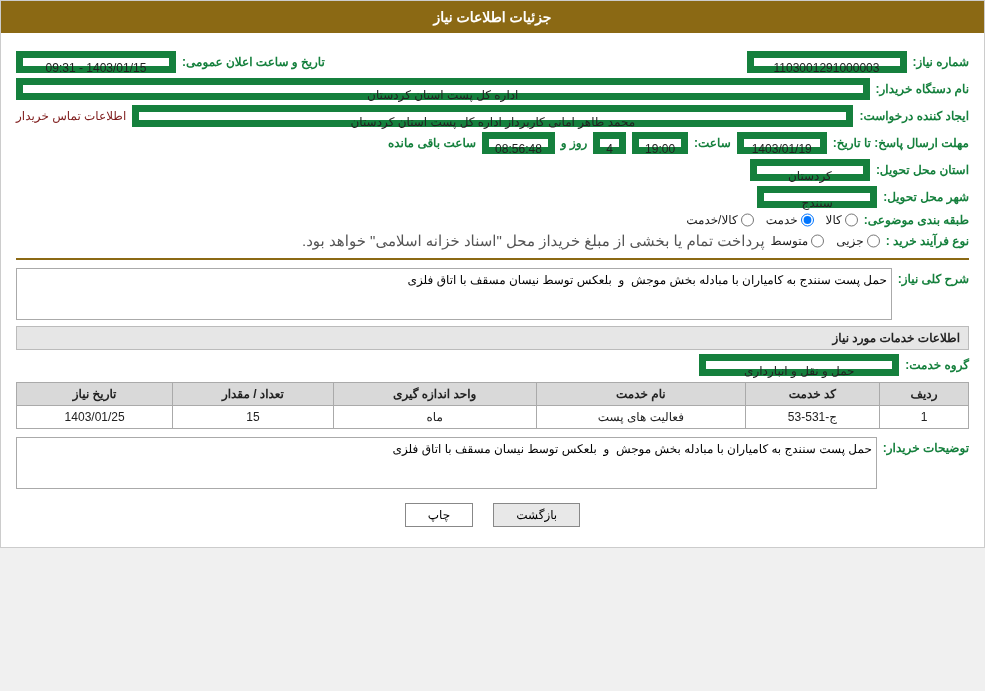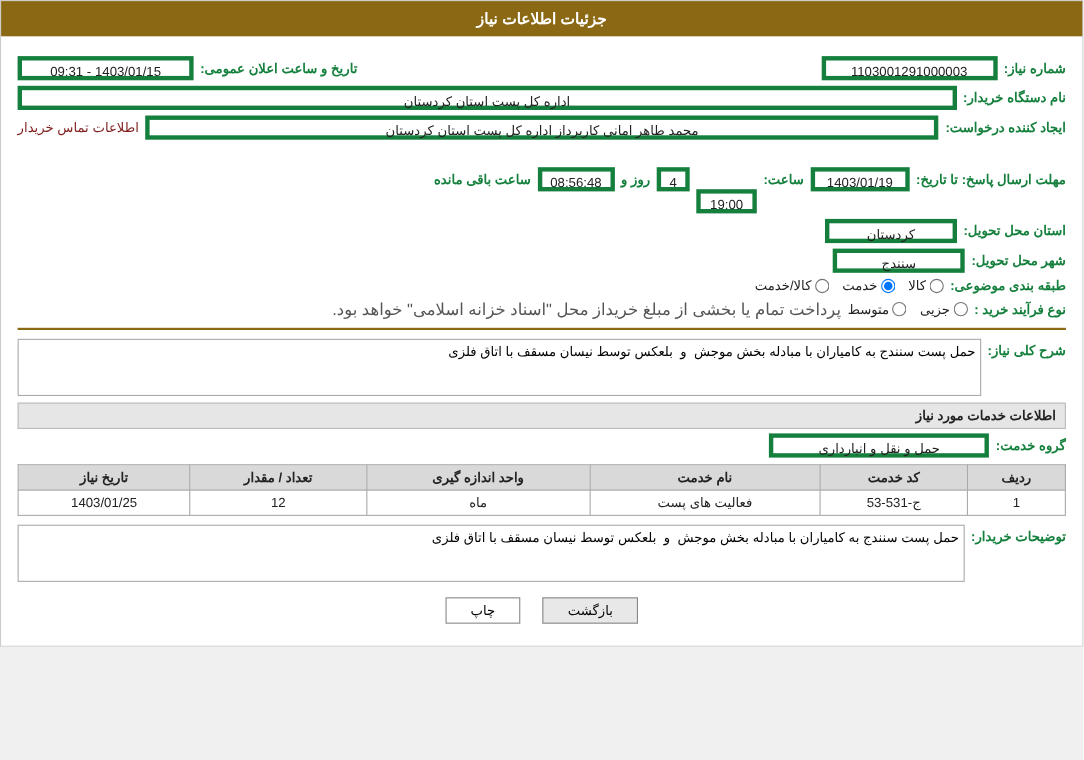--- a/index.html
+++ b/index.html
@@ -119,21 +119,21 @@
       position: relative;
     }
     .row-flex {
       display: flex;
       align-items: center;
       gap: 6px;
       margin-bottom: 5px;
     }
     .stretch { flex: 1; }
     .bordered-input {
-      border: 4px solid #15803d;
+      border: 7px solid #15803d;
       background: #fff;
       padding: 3px 6px;
       height: 22px;
     }
     .section-header {
       background: #e6e6e6;
       border: 1px solid #bbb;
       padding: 4px 8px;
       font-weight: bold;
       text-align: right;
@@ -165,21 +165,21 @@
     <div class="row-flex">
       <span class="field-label">ایجاد کننده درخواست:</span>
       <span class="bordered-input" style="flex:1; text-align:center; display:block;">محمد طاهر امانی کاربرداز اداره کل پست استان کردستان</span>
       <span class="blue-link">اطلاعات تماس خریدار</span>
     </div>
 
     <div class="row-flex">
       <span class="field-label">مهلت ارسال پاسخ: تا تاریخ:</span>
       <span class="bordered-input" style="min-width:90px;text-align:center;display:inline-block;">1403/01/19</span>
       <span class="field-label">ساعت:</span>
-      <span class="bordered-input" style="min-width:55px;text-align:center;display:inline-block;margin-top:40px;">19:00</span>
+      <span class="bordered-input" style="min-width:55px;text-align:center;display:inline-block;">19:00</span>
       <span class="bordered-input" style="min-width:30px;text-align:center;display:inline-block;">4</span>
       <span class="field-label">روز و</span>
       <span class="bordered-input" style="min-width:70px;text-align:center;display:inline-block;">08:56:48</span>
       <span class="field-label">ساعت باقی مانده</span>
     </div>
 
     <div class="row-flex">
       <span class="field-label">استان محل تحویل:</span>
       <span class="bordered-input" style="min-width:120px;text-align:center;display:inline-block;">کردستان</span>
     </div>
@@ -245,21 +245,21 @@
           <th>تعداد / مقدار</th>
           <th>تاریخ نیاز</th>
         </tr>
       </thead>
       <tbody id="services-tbody">
       <tr>
             <td>1</td>
             <td>ج-531-53</td>
             <td>فعالیت های پست</td>
             <td>ماه</td>
-            <td>12</td>
+            <td>15</td>
             <td>1403/01/25</td>
           </tr>
         </tbody>
     </table>
 
     <div class="row-flex" style="margin-top:8px; align-items:flex-start;">
       <span class="field-label" style="padding-top:4px;">توضیحات خریدار:</span>
       <textarea class="desc-textarea" rows="3" style="flex: 1 1 0%;">حمل پست سنندج به کامیاران با مبادله بخش موجش  و  بلعکس توسط نیسان مسقف با اتاق فلزی</textarea>
     </div>
 

